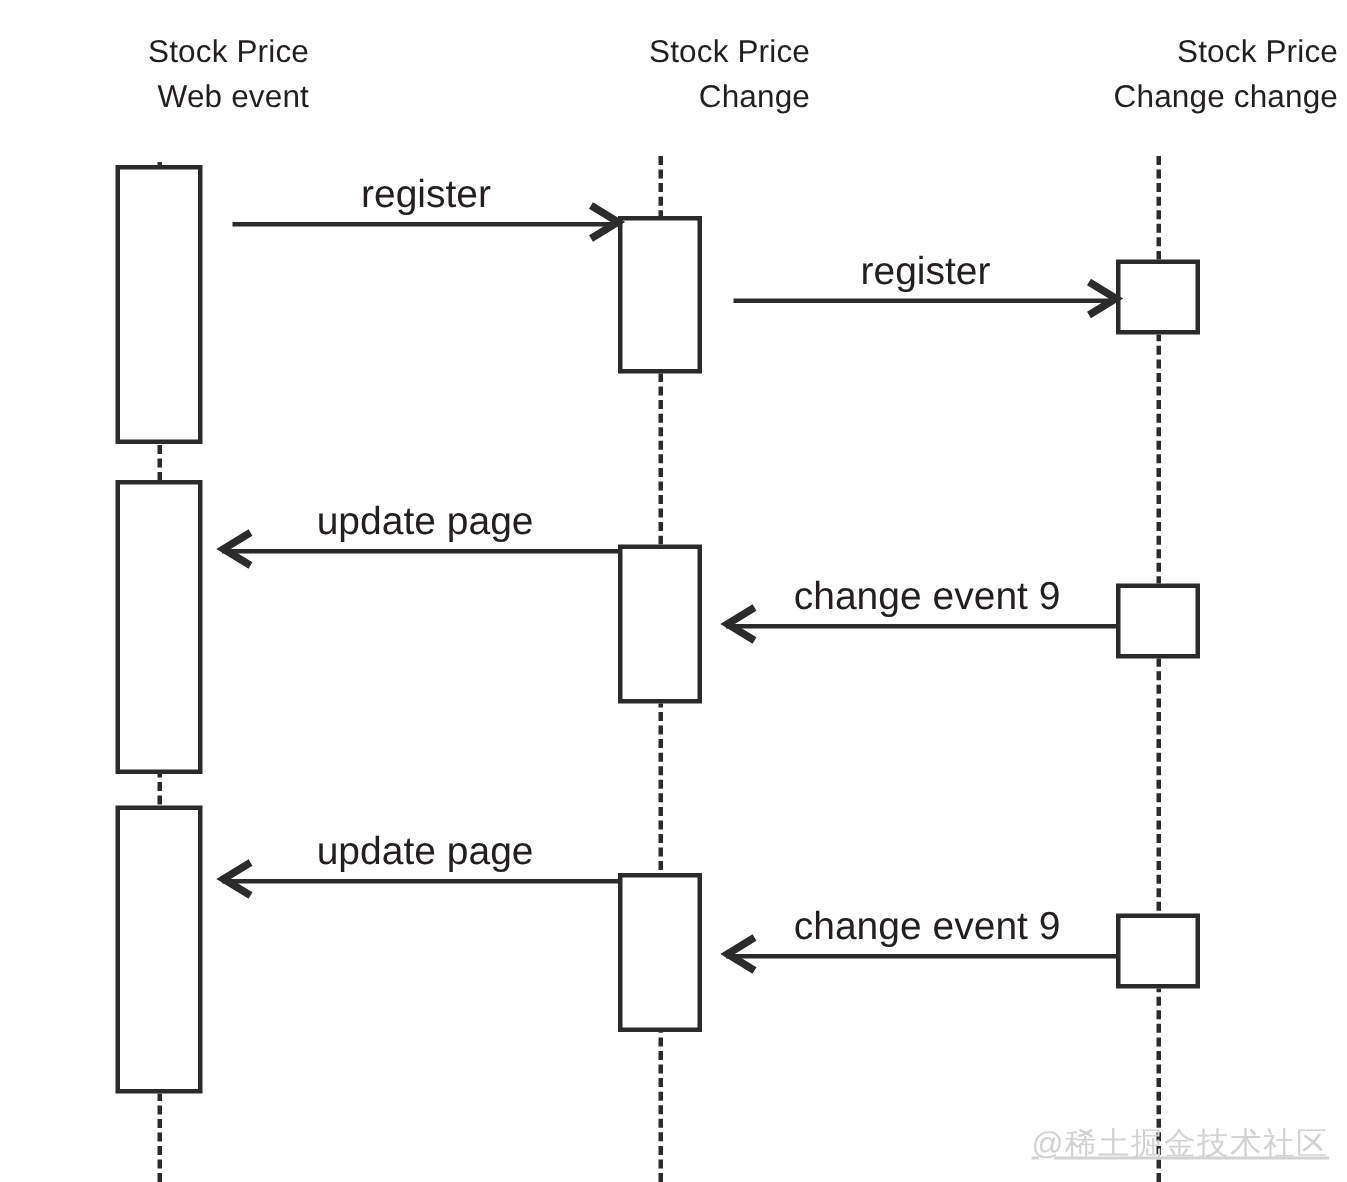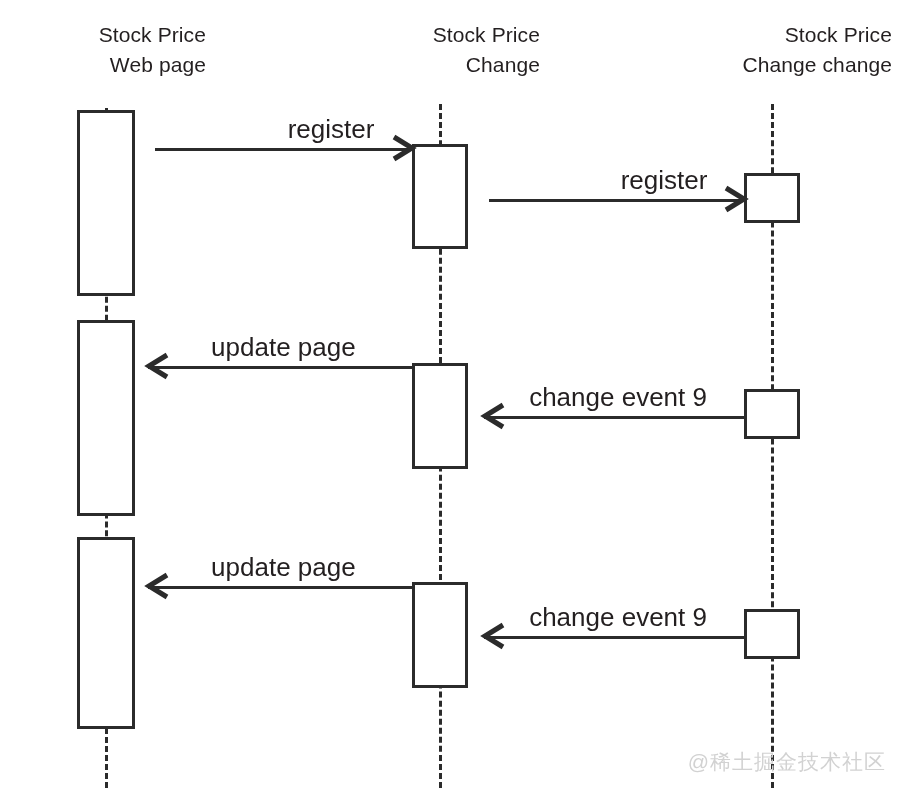--- a/index.html
+++ b/index.html
@@ -57,21 +57,20 @@
     position: absolute;
     bottom: 6px;
     font-size: 26px;
     color: #231f20;
     white-space: nowrap;
     line-height: 1;
   }
   .msg.dir-right .msg-label {
     left: 50%;
     transform: translateX(-50%);
-    margin-left: 47px;
   }
   .msg.dir-left .msg-label {
     left: 50%;
     transform: translateX(-48%);
   }
   .arrowhead {
     position: absolute;
     top: 0;
     width: 26px;
     height: 30px;
@@ -85,30 +84,31 @@
     left: -3px;
     transform: translateY(-15px);
   }
   .watermark {
     position: absolute;
     font-size: 21px;
     color: #d2d2d2;
     letter-spacing: 1px;
     white-space: nowrap;
     user-select: none;
+    text-decoration: underline;
   }
 </style>
 </head>
 <body>
 
 <div id="diagram-root">
 
   <div class="lifeline-title" style="left:6px; top:20px; width:200px;">
     <span class="title-line">Stock Price</span>
-    <span class="title-line">Web page</span>
+    <span class="title-line">Web event</span>
   </div>
 
   <div class="lifeline-title" style="left:340px; top:20px; width:200px;">
     <span class="title-line">Stock Price</span>
     <span class="title-line">Change</span>
   </div>
 
   <div class="lifeline-title" style="left:652px; top:20px; width:240px;">
     <span class="title-line">Stock Price</span>
     <span class="title-line">Change change</span>

